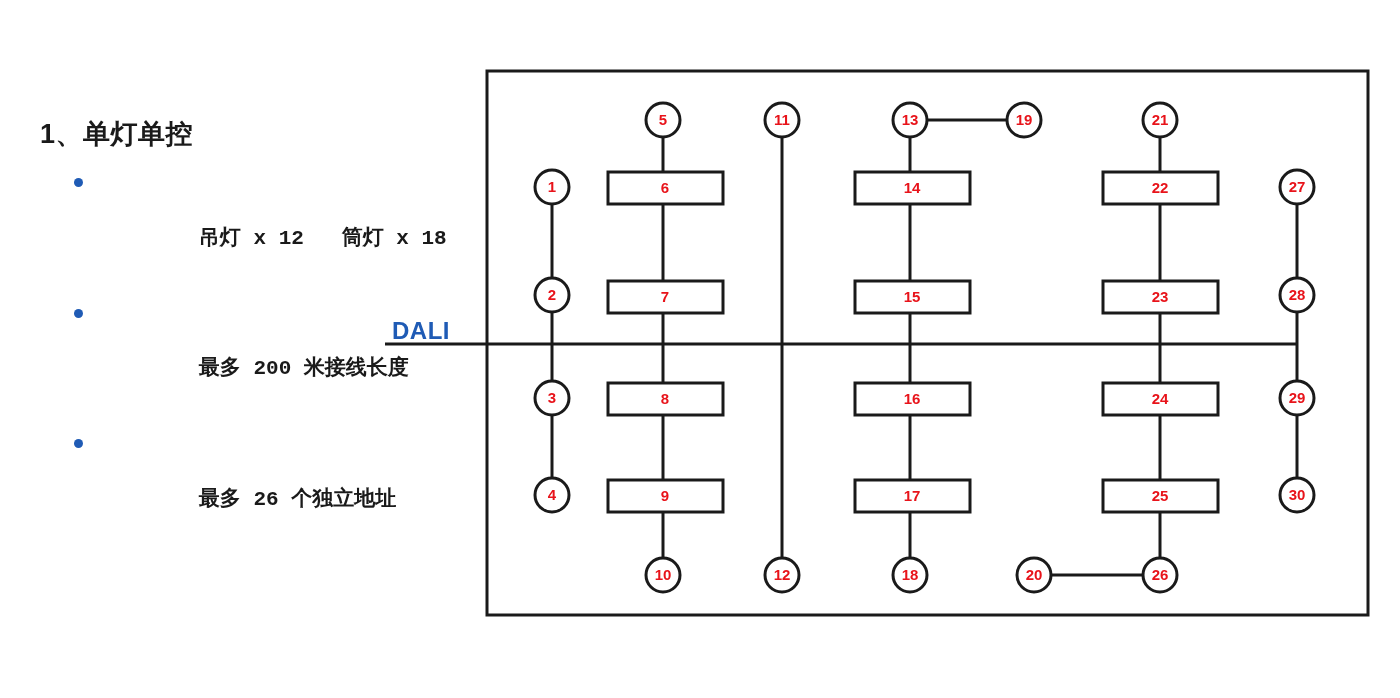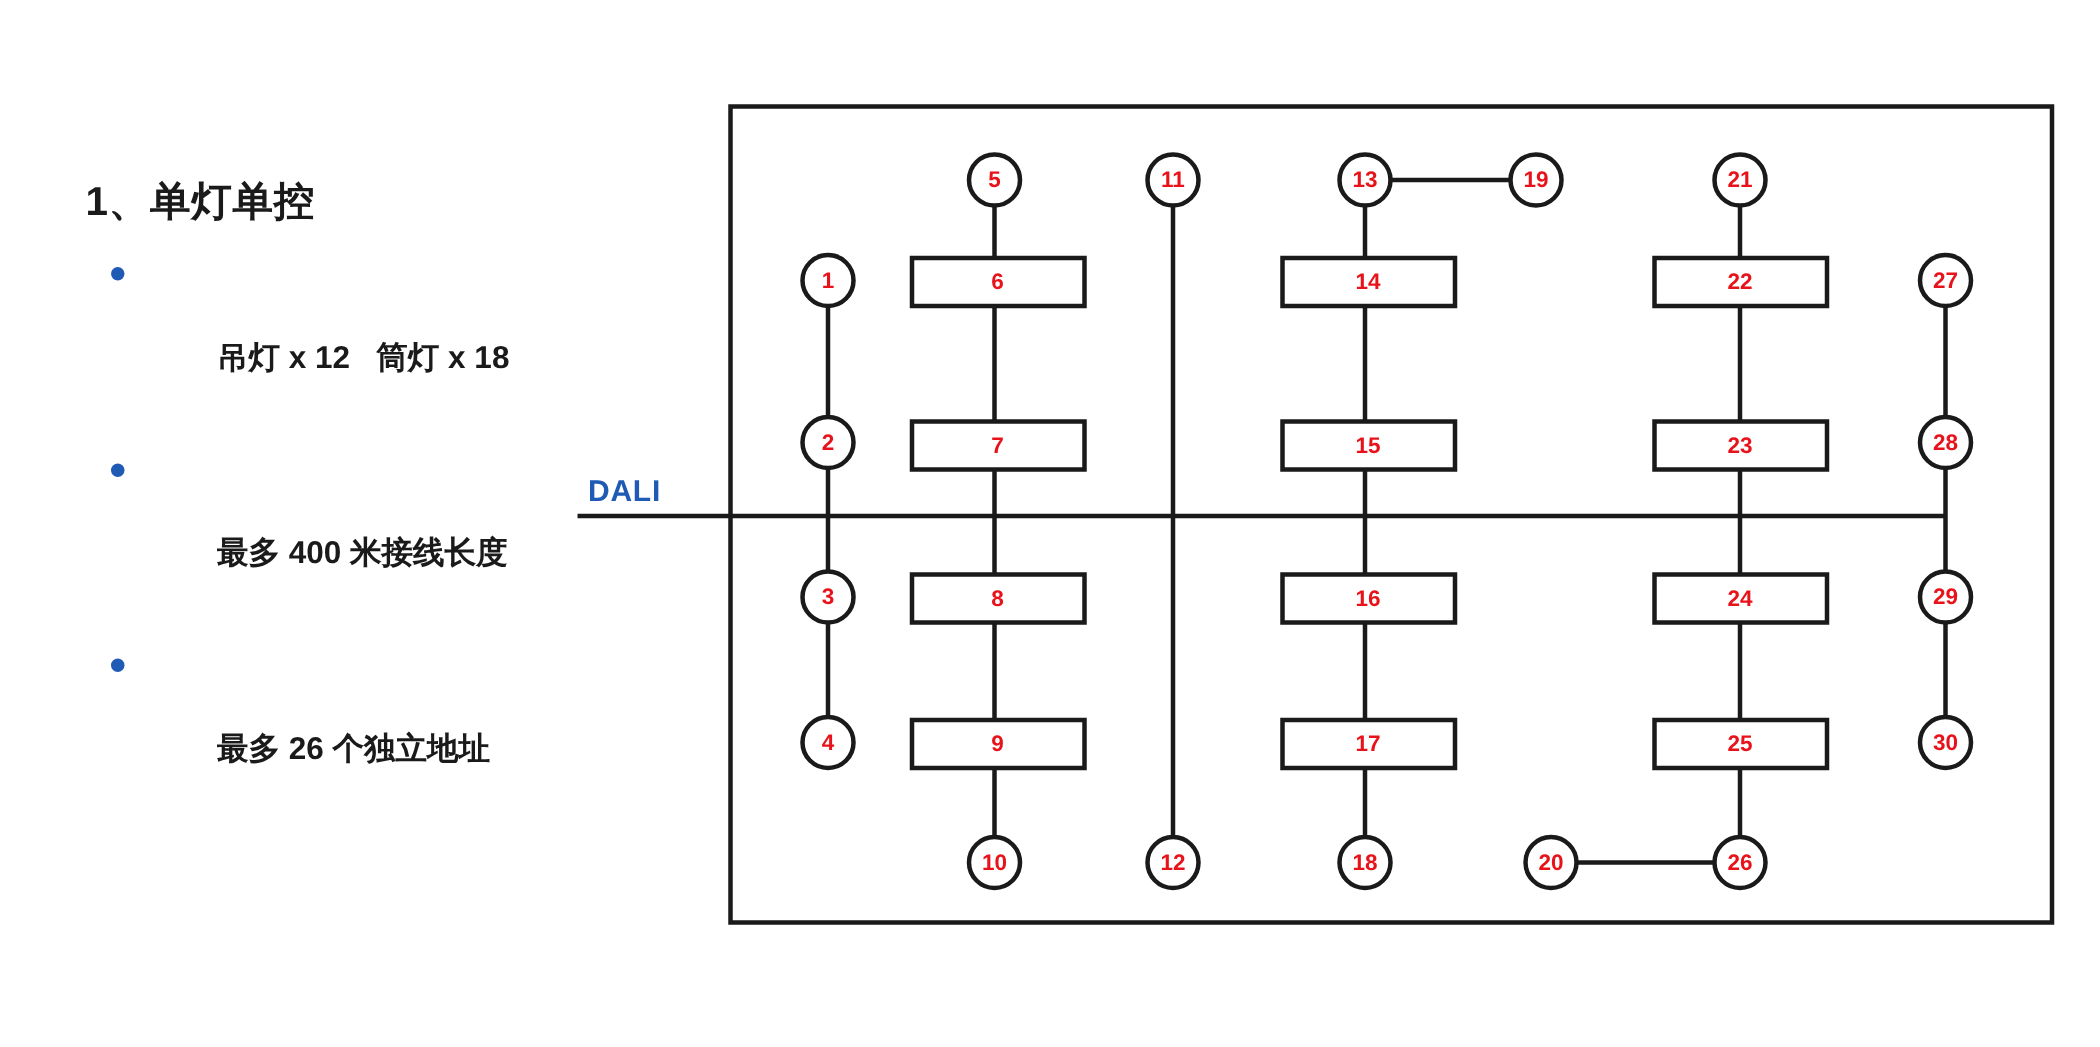--- a/index.html
+++ b/index.html
@@ -25,38 +25,39 @@
     position: absolute;
     left: 40px;
     top: 118px;
     width: 350px;
   }
   .panel-title {
     font-size: 27px;
     font-weight: 700;
     color: #1a1a1a;
     letter-spacing: 0.5px;
-    margin: 0 0 18px 17px;
+    margin: 0 0 18px 0;
     line-height: 1.2;
     font-family: "Liberation Sans", sans-serif;
   }
   .bullet-list {
     list-style: none;
     margin: 0;
     padding: 0 0 0 34px;
   }
   .bullet-item {
     position: relative;
     font-size: 21px;
     font-weight: 600;
     color: #1a1a1a;
     line-height: 1.35;
     margin-bottom: 17px;
     padding-left: 24px;
     white-space: pre;
+    font-family: Liberation Mono, monospace;
   }
   .bullet-dot {
     position: absolute;
     left: 0;
     top: 10px;
     width: 9px;
     height: 9px;
     border-radius: 50%;
     background: #1f5bb5;
     display: block;
@@ -86,42 +87,42 @@
     font-weight: 700;
     font-size: 15px;
     fill: #e8131a;
     text-anchor: middle;
     dominant-baseline: middle;
   }
   .dali-label {
     position: absolute;
     font-family: "Liberation Sans", sans-serif;
     font-weight: 700;
-    font-size: 20px;
+    font-size: 24px;
     color: #1f5bb5;
     letter-spacing: 0.5px;
     left: 392px;
     top: 317px;
   }
 </style>
 </head>
 <body>
 
 <div id="root">
 
   <div class="text-panel">
     <div class="panel-title">1、单灯单控</div>
     <ul class="bullet-list">
       <li class="bullet-item">
         <span class="bullet-dot"></span>
         <span>吊灯 x 12   筒灯 x 18</span>
       </li>
       <li class="bullet-item">
         <span class="bullet-dot"></span>
-        <span>最多 400 米接线长度</span>
+        <span>最多 200 米接线长度</span>
       </li>
       <li class="bullet-item">
         <span class="bullet-dot"></span>
         <span>最多 26 个独立地址</span>
       </li>
     </ul>
   </div>
 
   <div class="diagram">
     <svg width="1400" height="698" viewBox="0 0 1400 698" xmlns="http://www.w3.org/2000/svg">

